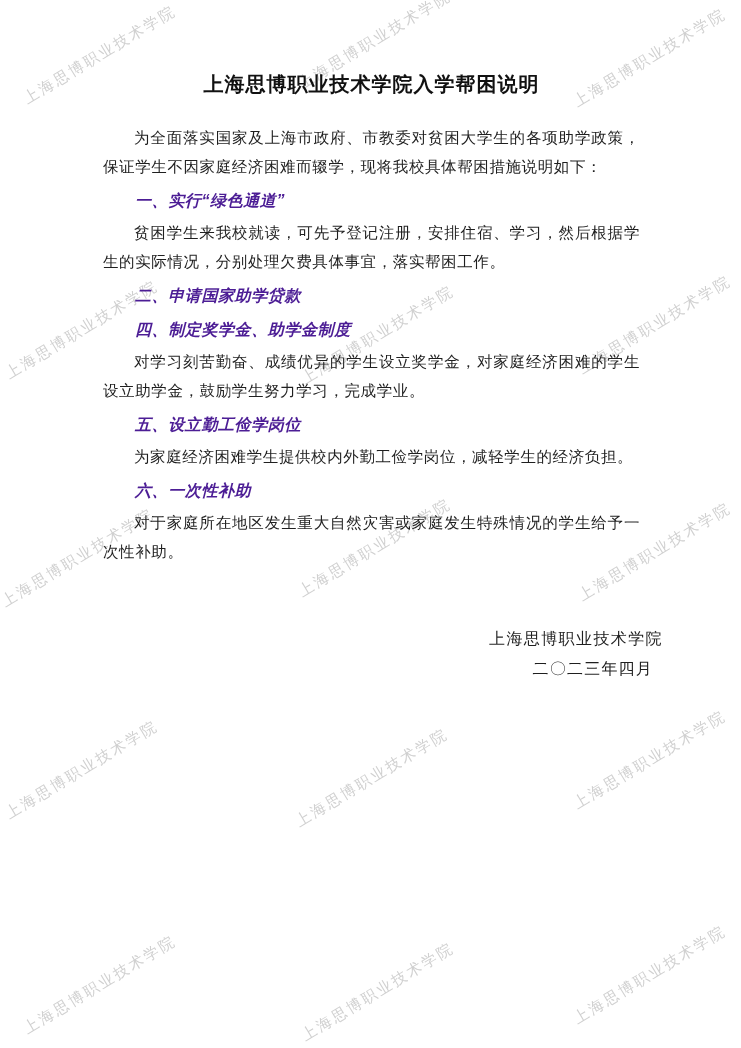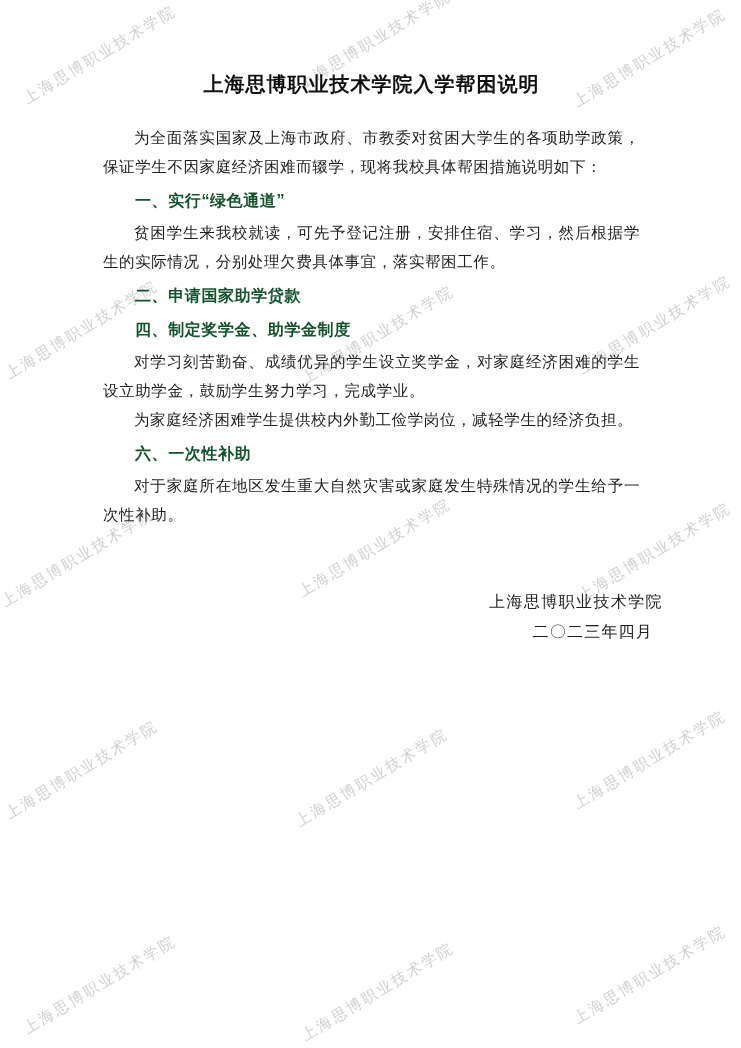--- a/index.html
+++ b/index.html
@@ -70,23 +70,24 @@
     text-justify: inter-ideograph;
     text-indent: 2em;
     margin: 0;
   }
   .sec-heading {
     font-family: "Liberation Sans", "DejaVu Sans", sans-serif;
     font-weight: bold;
     font-size: 16px;
     line-height: 29px;
     letter-spacing: 0.6px;
-    color: #14532d;
+    color: #4c1d95;
     text-indent: 2em;
     margin: 5px 0 3px 0;
+    font-style: italic;
   }
   .contact-line {
     font-size: 15.5px;
     line-height: 29px;
     letter-spacing: 0.6px;
     text-indent: 2em;
     margin: 0;
   }
   .colophon {
     margin-top: 58px;
@@ -137,20 +138,21 @@
 
     <h2 class="sec-heading">一、实行“绿色通道”</h2>
     <p class="para">贫困学生来我校就读，可先予登记注册，安排住宿、学习，然后根据学生的实际情况，分别处理欠费具体事宜，落实帮困工作。</p>
 
     <h2 class="sec-heading">二、申请国家助学贷款</h2>
 
 
     <h2 class="sec-heading">四、制定奖学金、助学金制度</h2>
     <p class="para">对学习刻苦勤奋、成绩优异的学生设立奖学金，对家庭经济困难的学生设立助学金，鼓励学生努力学习，完成学业。</p>
 
+    <h2 class="sec-heading">五、设立勤工俭学岗位</h2>
     <p class="para">为家庭经济困难学生提供校内外勤工俭学岗位，减轻学生的经济负担。</p>
 
     <h2 class="sec-heading">六、一次性补助</h2>
     <p class="para">对于家庭所在地区发生重大自然灾害或家庭发生特殊情况的学生给予一次性补助。</p>
 
 
     <div class="colophon">
       <div class="colophon-org">上海思博职业技术学院</div>
       <div class="colophon-date">二〇二三年四月</div>
     </div>

